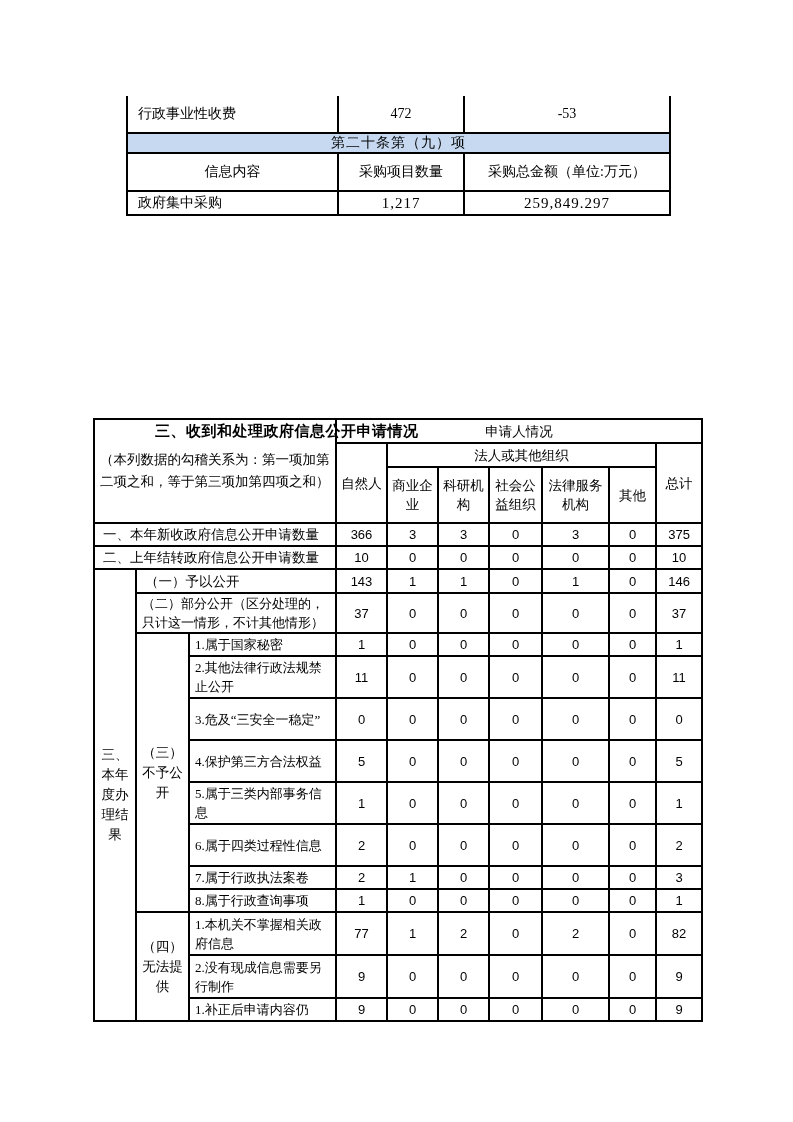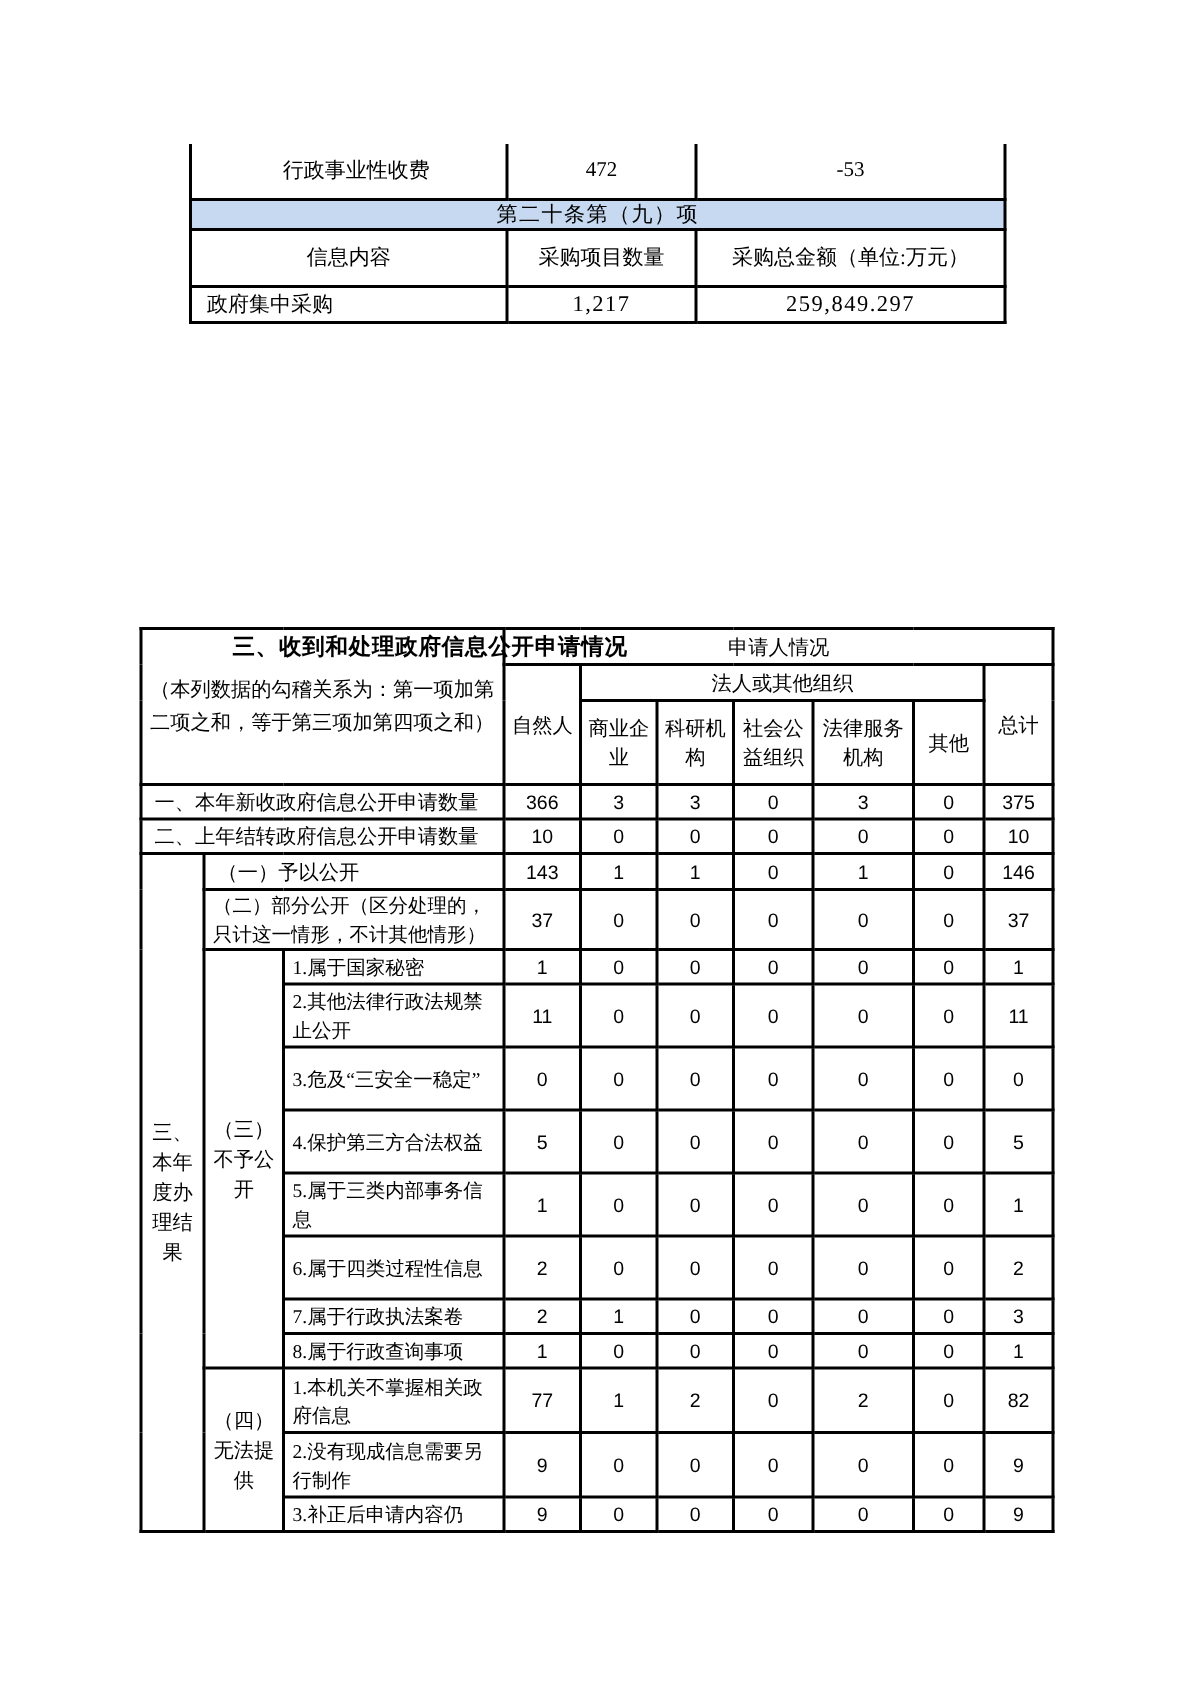--- a/index.html
+++ b/index.html
@@ -11,21 +11,21 @@
     position: absolute; left: 126px; top: 96px; width: 543px;
     border-collapse: collapse; table-layout: fixed;
     font-size: 14px;
   }
   .proc-table td {
     border: 2px solid #000;
     vertical-align: middle;
     text-align: center;
     overflow: hidden;
   }
-  .proc-table tr.cut-row td { border-top: none; text-align: center; }
+  .proc-table tr.cut-row td { border-top: none; }
   .proc-table td.left { text-align: left; padding-left: 10px; }
   .proc-table .section-band {
     background: #c6d9f0;
     font-size: 14px;
     letter-spacing: 1px;
   }
   .proc-table .big-num { font-size: 15px; letter-spacing: 1px; }
 
   
   .section-title {
@@ -278,21 +278,21 @@
     <td class="num">9</td>
     <td class="num">0</td>
     <td class="num">0</td>
     <td class="num">0</td>
     <td class="num">0</td>
     <td class="num">0</td>
     <td class="num">9</td>
   </tr>
 
   <tr class="h22">
-    <td class="item-label">3.补正后申请内容仍</td>
+    <td class="item-label">1.补正后申请内容仍</td>
     <td class="num">9</td>
     <td class="num">0</td>
     <td class="num">0</td>
     <td class="num">0</td>
     <td class="num">0</td>
     <td class="num">0</td>
     <td class="num">9</td>
   </tr>
 </tbody>
   </table>

